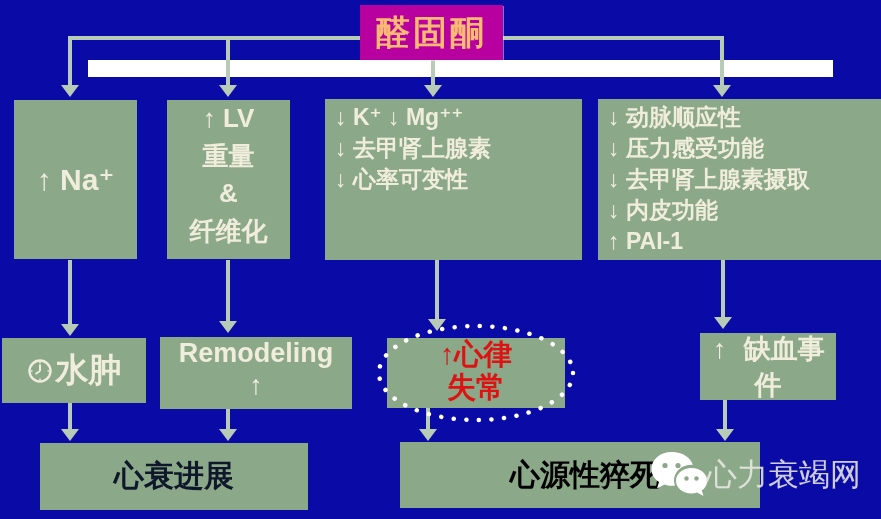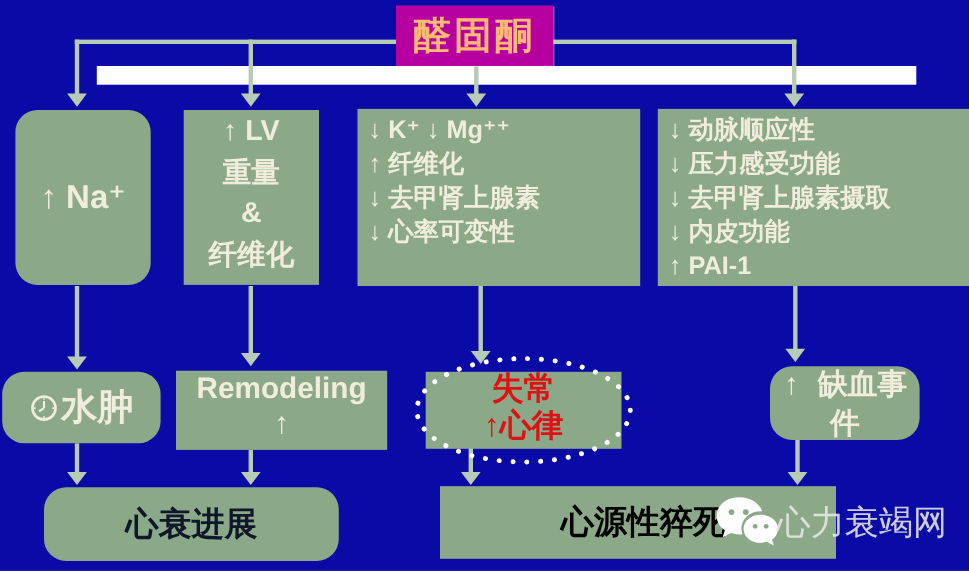--- a/index.html
+++ b/index.html
@@ -21,21 +21,21 @@
     z-index:4;
   }
   .arr{position:absolute;width:18px;z-index:3;}
   .arr .stem{position:absolute;left:50%;transform:translateX(-50%);top:0;bottom:11px;width:4px;background:#B7CBB6;}
   .arr .head{position:absolute;left:50%;transform:translateX(-50%);bottom:0;width:0;height:0;
     border-left:9px solid transparent;border-right:9px solid transparent;border-top:12px solid #B7CBB6;}
   .gbox{
     position:absolute;background:#8BA888;color:#F0EDDC;font-weight:bold;z-index:5;
     box-sizing:border-box;
   }
-  .center{display:flex;align-items:center;justify-content:center;text-align:center;border-radius:20px;}
+  .center{display:flex;align-items:center;justify-content:center;text-align:center;}
   .col{display:flex;flex-direction:column;align-items:center;justify-content:flex-start;text-align:center;}
   .list{padding:3px 6px 0 10px;}
   .list div{line-height:31px;white-space:nowrap;}
   .box-na{left:14px;top:100px;width:123px;height:159px;font-size:30px;}
   .box-lv{left:167px;top:100px;width:123px;height:159px;font-size:26px;line-height:1.45;}
   .box-el{left:325px;top:99px;width:257px;height:161px;font-size:23px;}
   .box-va{left:598px;top:99px;width:290px;height:161px;font-size:23px;}
   .box-edema{left:2px;top:338px;width:144px;height:65px;font-size:33px;}
   .box-remod{left:160px;top:337px;width:192px;height:72px;font-size:27px;line-height:1.2;}
   .box-arrh{left:387px;top:338px;width:178px;height:70px;font-size:29px;color:#DE1212;line-height:1.15;}
@@ -118,21 +118,20 @@
 
   <div class="gbox box-lv col">
     <div>↑ LV</div>
     <div>重量</div>
     <div>&amp;</div>
     <div>纤维化</div>
   </div>
 
   <div class="gbox box-el list">
     <div>↓ K⁺  ↓ Mg⁺⁺</div>
-    <div>↑ 纤维化</div>
     <div>↓ 去甲肾上腺素</div>
     <div>↓ 心率可变性</div>
   </div>
 
   <div class="gbox box-va list">
     <div>↓ 动脉顺应性</div>
     <div>↓ 压力感受功能</div>
     <div>↓ 去甲肾上腺素摄取</div>
     <div>↓ 内皮功能</div>
     <div>↑ PAI-1</div>
@@ -150,22 +149,22 @@
     </svg>
     <span>水肿</span>
   </div>
 
   <div class="gbox box-remod col">
     <div>Remodeling</div>
     <div>↑</div>
   </div>
 
   <div class="gbox box-arrh col">
+    <div>↑心律</div>
     <div>失常</div>
-    <div>↑心律</div>
   </div>
   <svg class="ellipse-svg" width="206" height="106" viewBox="0 0 206 106">
     <ellipse cx="103" cy="53" rx="97" ry="47" fill="none" stroke="#FFFFFF" stroke-width="4.5" stroke-dasharray="0.1 12.5" stroke-linecap="round"></ellipse>
   </svg>
 
   <div class="gbox box-isch center">
     <span>↑ 缺血事件</span>
   </div>
 
   <div class="gbox box-hf center">

